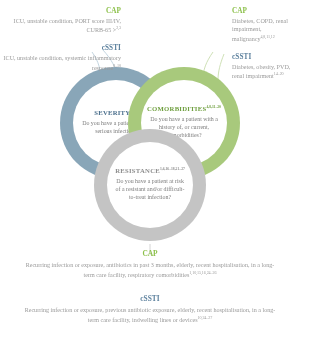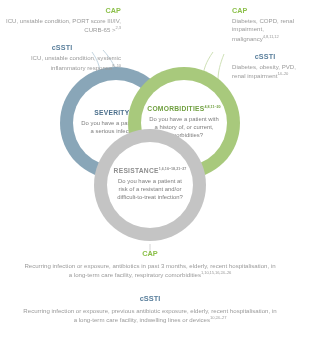--- a/index.html
+++ b/index.html
@@ -3,39 +3,39 @@
 <meta charset="utf-8">
 <style>
   html,body{margin:0;padding:0;}
   body{
     width:300px;height:340px;
     background:#ffffff;
     font-family:"Liberation Sans", sans-serif;
     overflow:hidden;
     position:relative;
   }
-  #stage{position:absolute;inset:0;width:300px;height:244px;}
+  #stage{position:absolute;inset:0;width:300px;height:244px;font-family:Liberation Serif, serif;}
 
   
   .corner{position:absolute;width:118px;}
   .corner .blk{margin-bottom:9px;}
   .corner .hd{
     font-size:7.2px;font-weight:bold;letter-spacing:.1px;
     margin:0 0 1.5px 0;line-height:1.15;
   }
   .corner .bd{
     font-size:6.1px;color:#9a9a9a;line-height:1.42;margin:0;
   }
   .corner sup{font-size:4.1px;vertical-align:super;letter-spacing:-.1px;}
 
   #tl{left:3px;top:7px;text-align:right;}
   #tr{left:232px;top:7px;text-align:left;width:66px;}
 
   .hd.cap{color:#8cc04a;}
-  .hd.cssti{color:#5a7f9c;text-align:center;}
+  .hd.cssti{color:#5a7f9c;}
 
   
   .bottom{position:absolute;left:0;width:300px;text-align:center;}
   .bottom .hd{
     font-size:7.4px;font-weight:bold;margin:0 0 2px 0;line-height:1.15;
   }
   .bottom .bd{
     font-size:6.1px;color:#9a9a9a;line-height:1.5;margin:0;
     padding:0 22px;
   }

